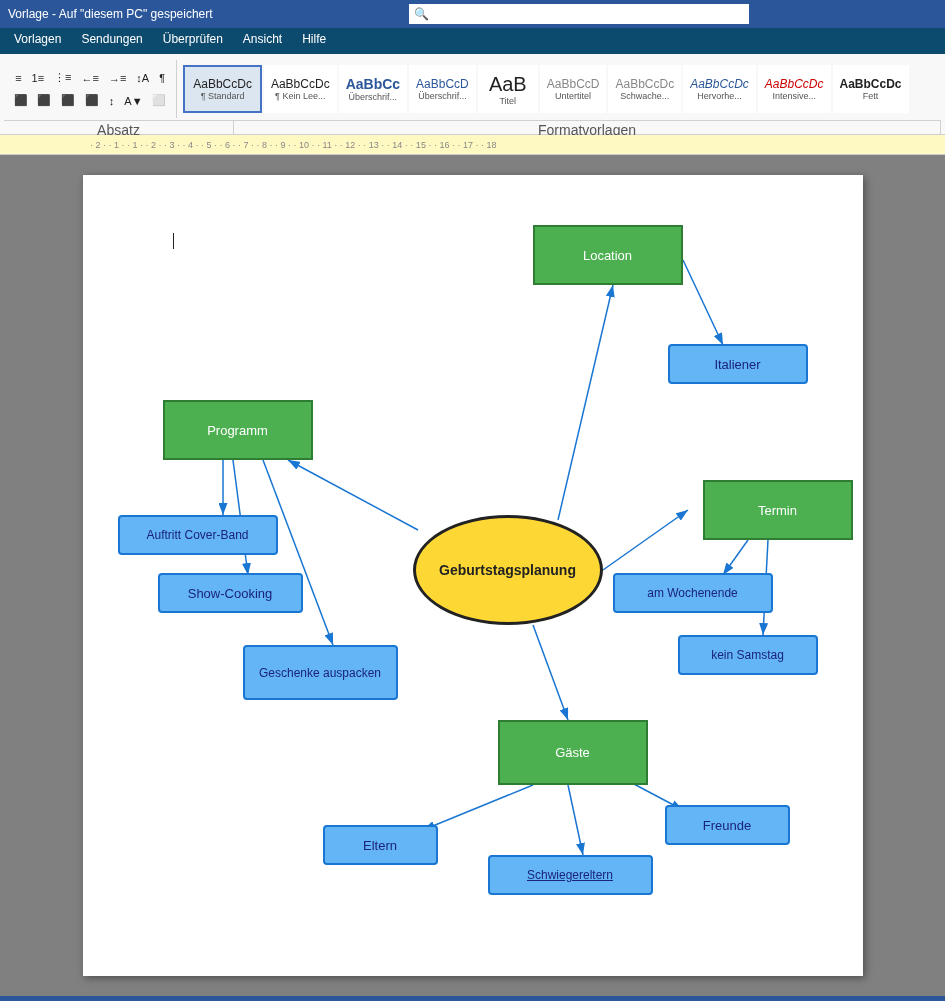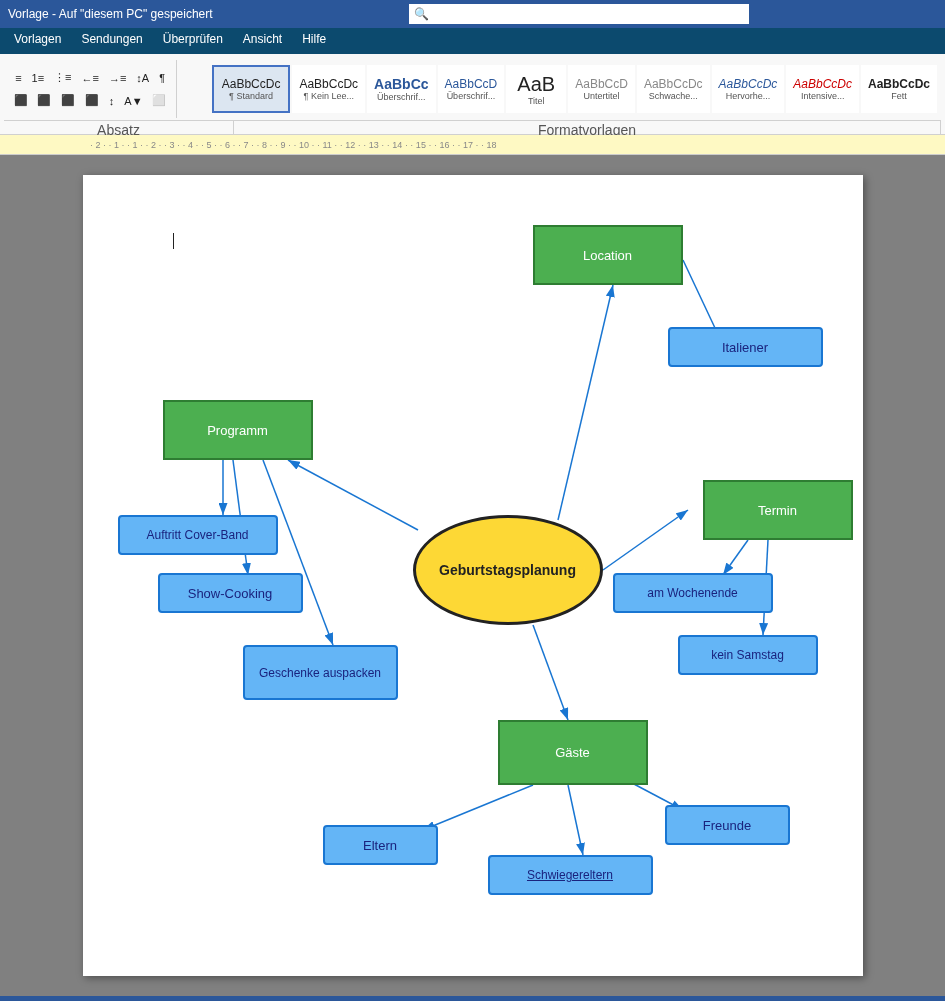--- a/index.html
+++ b/index.html
@@ -262,21 +262,21 @@
         <button class="ribbon-btn">⬛</button>
         <button class="ribbon-btn">⬛</button>
         <button class="ribbon-btn">⬛</button>
         <button class="ribbon-btn">⬛</button>
         <button class="ribbon-btn">↕</button>
         <button class="ribbon-btn">A▼</button>
         <button class="ribbon-btn">⬜</button>
       </div>
     </div>
 
-    <div style="display:flex; align-items:center; gap:2px; padding: 0 4px; flex:1;justify-content:flex-end;">
+    <div style="display:flex; align-items:center; gap:2px; padding: 0 4px; flex:1;">
       <div class="style-box selected">
         <span class="style-preview">AaBbCcDc</span>
         <span class="style-label">¶ Standard</span>
       </div>
       <div class="style-box-sm">
         <span class="style-preview">AaBbCcDc</span>
         <span class="style-label">¶ Kein Lee...</span>
       </div>
       <div class="style-box-sm">
         <span class="style-preview" style="font-size:14px; color:#2b579a; font-weight:bold;">AaBbCc</span>
@@ -365,21 +365,21 @@
       </svg>
 
       <div class="node node-center" style="left:310px; top:320px; width:190px; height:110px; border-radius:50%;">
         <span>Geburtstagsplanung</span>
       </div>
 
       <div class="node node-green" style="left:430px; top:30px; width:150px; height:60px;">
         <span>Location</span>
       </div>
 
-      <div class="node node-blue" style="left:565px; top:132px; width:155px; height:40px;">
+      <div class="node node-blue" style="left:565px; top:149px; width:140px; height:40px;">
         <span>Italiener</span>
       </div>
 
       <div class="node node-green" style="left:60px; top:205px; width:150px; height:60px;">
         <span>Programm</span>
       </div>
 
       <div class="node node-blue" style="left:15px; top:320px; width:160px; height:40px; font-size:12px;">
         <span>Auftritt Cover-Band</span>
       </div>

